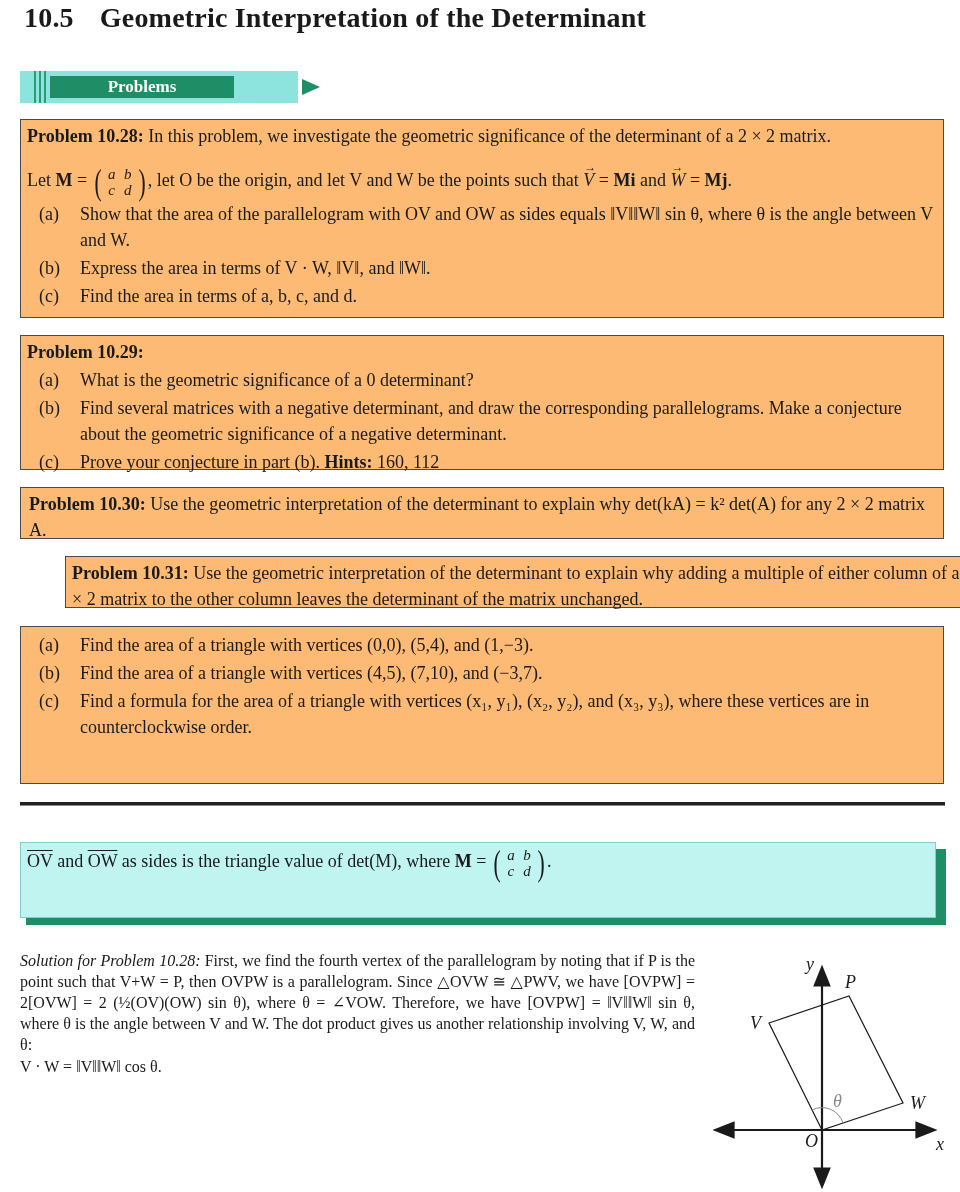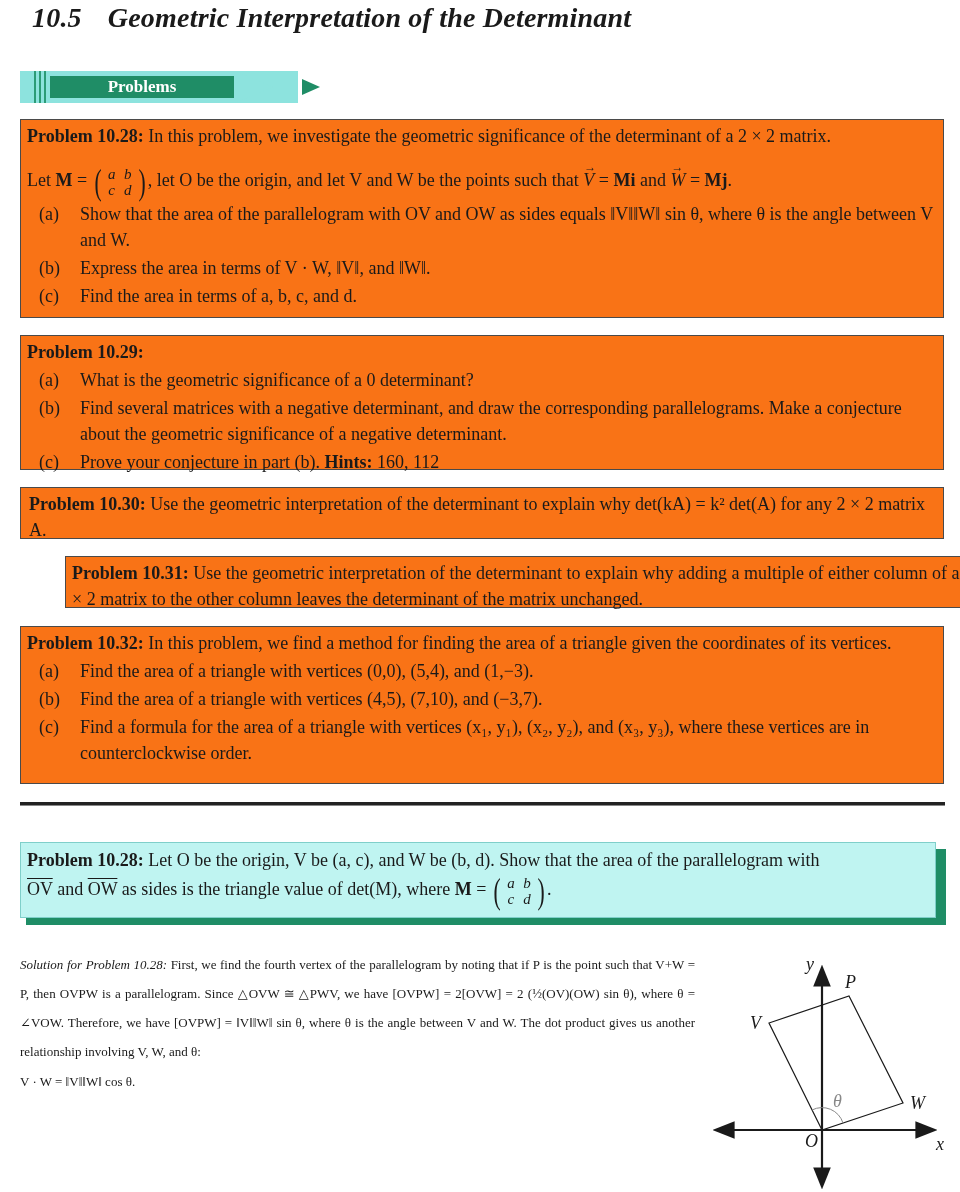--- a/index.html
+++ b/index.html
@@ -6,24 +6,23 @@
   html, body { margin: 0; padding: 0; }
   body {
     width: 960px; height: 1192px; overflow: hidden;
     background: #ffffff;
     font-family: "Liberation Serif", "DejaVu Serif", serif;
     color: #1a1a1a;
     position: relative;
   }
   .abs { position: absolute; }
   .section-title {
-    left: 32px; top: 2px;
+    left: 24px; top: 2px;
     font-size: 28px; font-weight: bold; letter-spacing: 0.2px;
     white-space: nowrap;
-    font-style: italic;
   }
   .section-title .num { margin-right: 26px; }
 
   
   .pencil { left: 20px; top: 71px; width: 300px; height: 32px; }
   .pencil .band { position: absolute; left: 0; top: 0; width: 278px; height: 32px; background: #8de3de; }
   .pencil .lines { position: absolute; top: 0; height: 32px; width: 2px; background: #2c9c77; }
   .pencil .core { position: absolute; left: 30px; top: 5px; width: 184px; height: 22px; background: #1f8d66; }
   .pencil .label {
     position: absolute; left: 30px; top: 5px; width: 184px; height: 22px;
@@ -31,21 +30,21 @@
     color: #ffffff; font-weight: bold; font-size: 17px;
   }
   .pencil .tip { position: absolute; left: 215px; top: 0; width: 0; height: 0;
     border-top: 16px solid transparent; border-bottom: 16px solid transparent; border-left: 38px solid #8de3de; }
   .pencil .lead { position: absolute; left: 282px; top: 8px; width: 0; height: 0;
     border-top: 8px solid transparent; border-bottom: 8px solid transparent; border-left: 18px solid #1f8d66; }
 
   .pbox {
     position: absolute; left: 20px; width: 924px;
     border: 1.5px solid #4a4a4a;
-    background: #f97316;
+    background: #fdba74;
     padding: 3px 6px 3px 6px;
     font-size: 18px; line-height: 26px;
   }
   .pbox b.ptitle { font-weight: bold; }
   .part { display: flex; margin-top: 2px; }
   .part .lbl { width: 53px; flex: none; padding-left: 12px; }
   .part .txt { flex: 1; }
   .bv { font-weight: bold; }
   .vec { position: relative; font-style: italic; display: inline-block; }
   .vec::before {
@@ -67,21 +66,21 @@
     position: absolute; left: 26px; top: 849px; width: 920px; height: 76px; background: #1f8d66;
   }
   .featured {
     position: absolute; left: 20px; top: 842px; width: 916px; height: 76px;
     background: #bff4f1; border: 1px solid #7fcfca;
     padding: 3px 6px; font-size: 18px; line-height: 28px;
   }
 
   .solution {
     position: absolute; left: 20px; top: 950px; width: 675px;
-    font-size: 13px; line-height: 29px; text-align: justify;
+    font-size: 16px; line-height: 21px; text-align: justify;
   }
   .solution .lead-in { font-style: italic; }
   .solution .eq { text-align: left; margin-top: 1px; }
 
   .diagram { position: absolute; left: 705px; top: 945px; width: 255px; height: 247px; }
   .diagram text { font-family: "Liberation Serif", serif; font-style: italic; font-size: 18px; fill: #1a1a1a; }
 </style>
 </head>
 <body>
 
@@ -149,44 +148,38 @@
 
 <div class="pbox" style="top:487px; height:52px;padding-left:8px;">
   <b class="ptitle">Problem 10.30:</b><span> Use the geometric interpretation of the determinant to explain why det(kA) = k² det(A) for any 2 × 2 matrix A.</span>
 </div>
 
 <div class="pbox" style="top:556px; height:52px;margin-left:45px;">
   <b class="ptitle">Problem 10.31:</b><span> Use the geometric interpretation of the determinant to explain why adding a multiple of either column of a 2 × 2 matrix to the other column leaves the determinant of the matrix unchanged.</span>
 </div>
 
 <div class="pbox" style="top:626px; height:158px;">
-  <div>
-    <b class="ptitle">Problem 10.32:</b><span> In this problem, we find a method for finding the area of a triangle given the coordinates of its vertices.</span>
-  </div>
   <div class="part">
     <span class="lbl">(a)</span>
     <span class="txt">Find the area of a triangle with vertices (0,0), (5,4), and (1,−3).</span>
   </div>
   <div class="part">
     <span class="lbl">(b)</span>
     <span class="txt">Find the area of a triangle with vertices (4,5), (7,10), and (−3,7).</span>
   </div>
   <div class="part">
     <span class="lbl">(c)</span>
     <span class="txt">Find a formula for the area of a triangle with vertices (x₁, y₁), (x₂, y₂), and (x₃, y₃), where these vertices are in counterclockwise order.</span>
   </div>
 </div>
 
 <div class="rule"></div>
 
 <div class="featured-shadow"></div>
 <div class="featured">
-  <div>
-    <b>Problem 10.28:</b><span>  Let O be the origin, V be (a, c), and W be (b, d). Show that the area of the parallelogram with</span>
-  </div>
   <div>
     <span class="ovl">OV</span> and <span class="ovl">OW</span><span> as sides is the triangle value of det(M), where </span><span class="bv">M</span> =
     <span class="mat">
       <span class="par">(</span>
       <span class="cells">
         <span>a</span>
         <span>b</span>
         <span>c</span>
         <span>d</span>
       </span>

